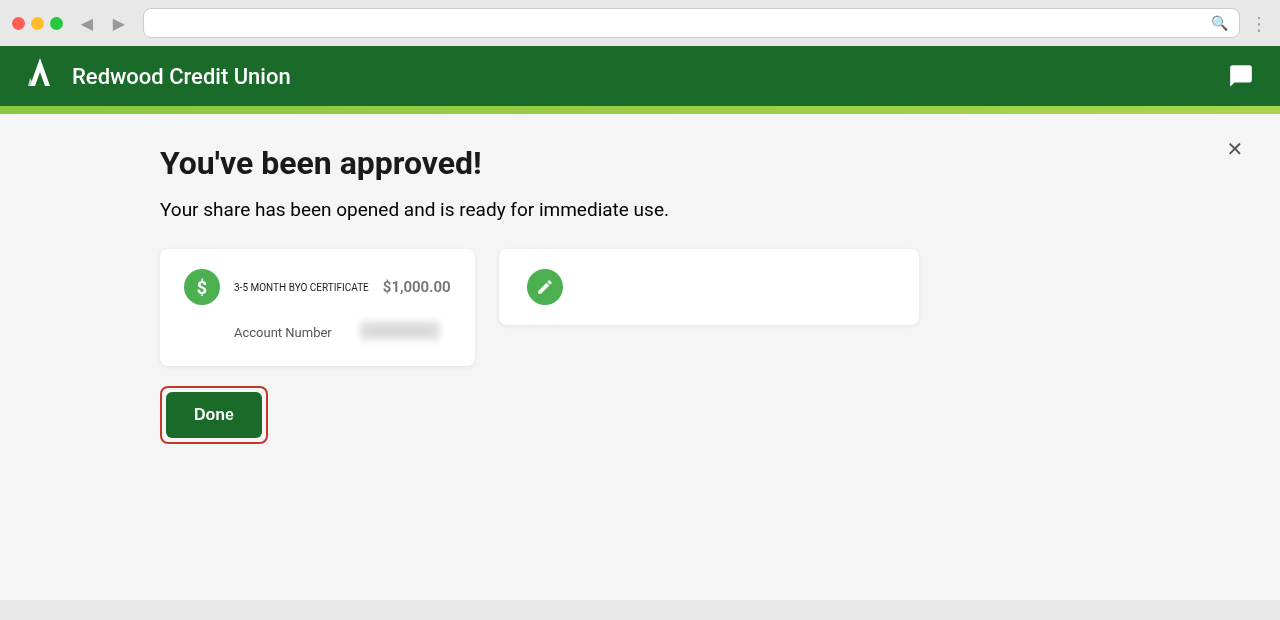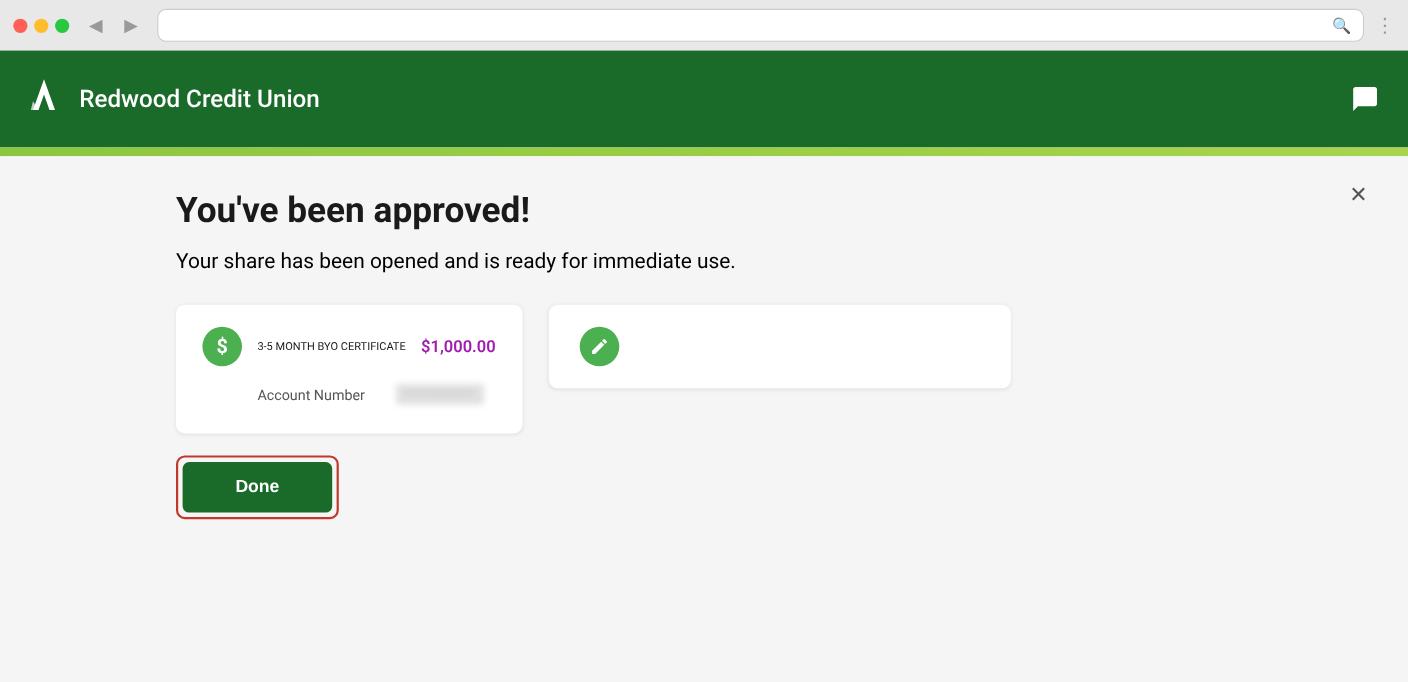--- a/index.html
+++ b/index.html
@@ -70,21 +70,21 @@
     }
     .browser-menu {
       color: #999;
       font-size: 18px;
       cursor: pointer;
     }
 
     
     .bank-header {
       background: #1a6b2a;
-      height: 88px;
+      height: 60px;
       display: flex;
       align-items: center;
       justify-content: space-between;
       padding: 0 20px;
     }
     .bank-logo {
       display: flex;
       align-items: center;
       gap: 12px;
     }
@@ -192,21 +192,21 @@
     .account-name {
       font-size: 10px;
       font-weight: 400;
       color: #1a1a1a;
       flex: 1;
     }
 
     .account-amount {
       font-size: 15px;
       font-weight: 600;
-      color: #a21caf;
+      color: #737373;
     }
 
     .account-details {
       padding-left: 50px;
     }
 
     .detail-row {
       display: flex;
       gap: 16px;
       margin-bottom: 6px;
@@ -274,21 +274,21 @@
       border-radius: 8px;
       display: inline-block;
       padding: 4px;
     }
 
     .done-btn {
       background: #1a6b2a;
       color: white;
       border: none;
       border-radius: 6px;
-      padding: 14px 48px;
+      padding: 14px 28px;
       font-size: 16px;
       font-weight: 600;
       cursor: pointer;
       display: block;
     }
   </style>
 </head>
 <body>
 
 <div class="browser-chrome">

